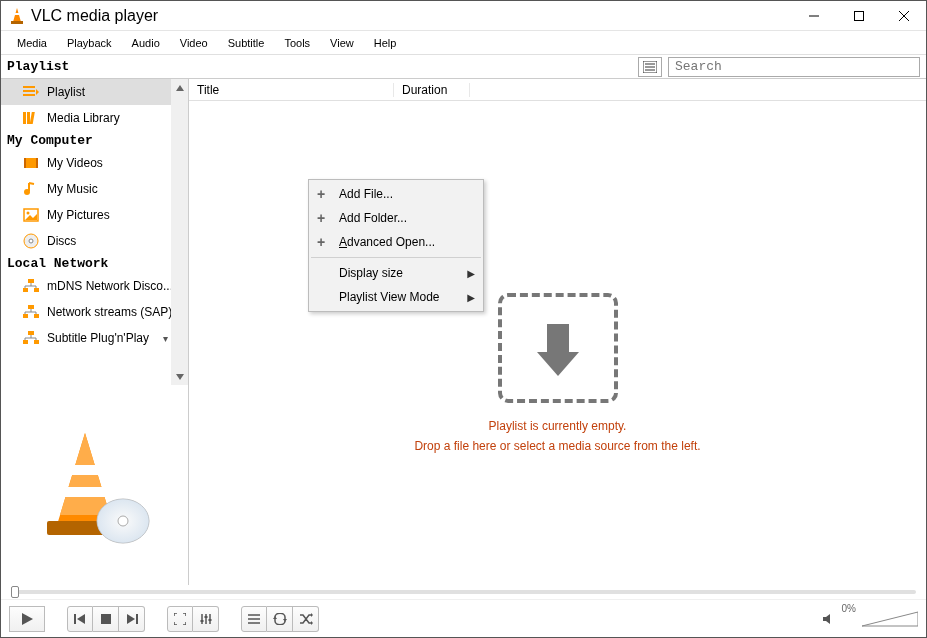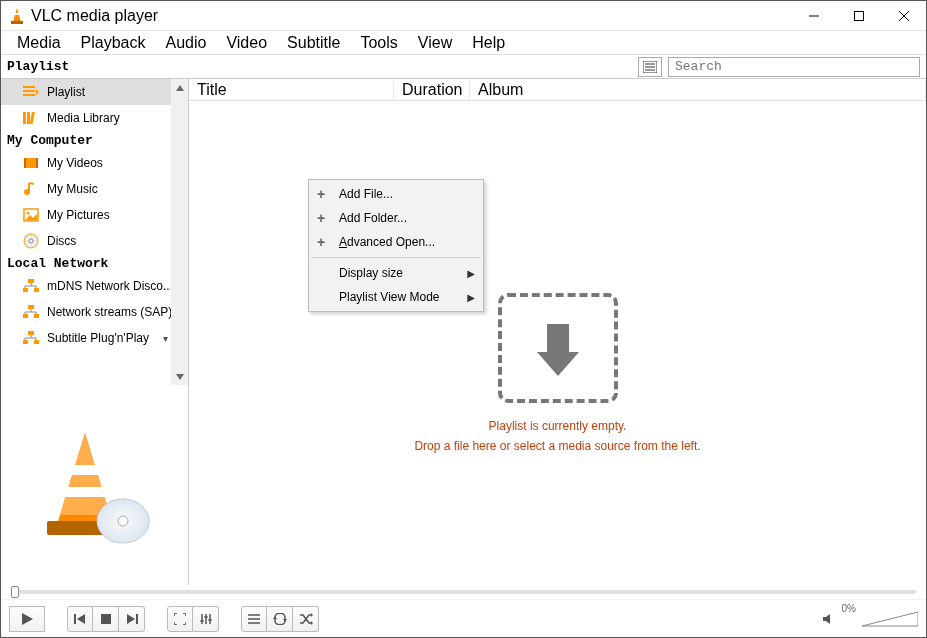--- a/index.html
+++ b/index.html
@@ -4,41 +4,41 @@
 <style>
 * { box-sizing: border-box; margin: 0; padding: 0; }
 body { font-family: "Segoe UI", Tahoma, sans-serif; font-size: 12px; background: #fff; width: 927px; height: 638px; border: 1px solid #555; display: flex; flex-direction: column; overflow: hidden; }
 .titlebar { height: 30px; display: flex; align-items: center; padding: 0 0 0 8px; border-bottom: 1px solid #e5e5e5; }
 .titlebar .app-icon { width: 16px; height: 18px; margin-right: 6px; }
 .titlebar .title { flex: 1; font-size: 16px; color: #000; }
 .win-controls { display: flex; }
 .win-btn { width: 45px; height: 29px; display: flex; align-items: center; justify-content: center; cursor: pointer; }
 .win-btn svg { display: block; }
 .menubar { height: 24px; display: flex; align-items: center; padding: 0 8px; gap: 4px; border-bottom: 1px solid #e0e0e0; }
-.menu-item { padding: 17px 8px; cursor: pointer; font-size: 16px; }
+.menu-item { padding: 17px 8px; cursor: pointer; font-size: 11px; }
 .topstrip { height: 24px; display: flex; align-items: center; border-bottom: 1px solid #ccc; }
 .topstrip .pl-label { width: 188px; padding-left: 6px; font-family: "Courier New", monospace; font-weight: bold; font-size: 13px; }
 .topstrip .spacer { flex: 1; }
 .topstrip .view-toggle { width: 24px; height: 20px; border: 1px solid #aaa; margin-right: 6px; display: flex; align-items: center; justify-content: center; cursor: pointer; }
 .topstrip .search { width: 252px; height: 20px; border: 1px solid #aaa; margin-right: 6px; font-family: "Courier New", monospace; font-size: 13px; color: #888; padding: 0 6px; outline: none; }
 .midrow { flex: 1; display: flex; min-height: 0; position: relative; }
 .sidebar { width: 188px; border-right: 1px solid #ccc; display: flex; flex-direction: column; overflow: hidden; }
 .sidebar-list { flex: 0 0 auto; overflow: hidden; position: relative; }
 .sidebar-scroll { position: absolute; right: 0; top: 0; width: 17px; height: 100%; background: #f0f0f0; display: flex; flex-direction: column; }
 .sidebar-scroll .arrow { height: 17px; display: flex; align-items: center; justify-content: center; }
 .side-section { font-family: "Courier New", monospace; font-weight: bold; font-size: 13px; padding: 2px 6px; }
 .side-item { height: 26px; display: flex; align-items: center; padding-left: 22px; gap: 8px; cursor: pointer; position: relative; }
 .side-item.selected { background: #dedede; }
 .side-item .si-icon { width: 16px; height: 16px; display: flex; align-items: center; justify-content: center; }
 .side-item .si-expand { position: absolute; right: 20px; font-size: 10px; color: #555; }
 .cover-area { flex: 1; display: flex; align-items: center; justify-content: center; border-top: 0; }
 .cover-art { width: 120px; height: 120px; position: relative; }
 .main { flex: 1; display: flex; flex-direction: column; border-right: 0; position:relative; }
 .col-header { height: 22px; display: flex; align-items: center; border-bottom: 1px solid #e0e0e0; }
-.col-header .col { padding: 0 8px; border-right: 1px solid #e8e8e8; font-size: 16px; }
+.col-header .col { padding: 0 8px; border-right: 1px solid #e8e8e8; font-size: 12px; }
 .col-title { width: 205px; } .col-dur { width: 76px; } .col-album { flex: 1; }
 .empty-area { flex: 1; display: flex; flex-direction: column; align-items: center; justify-content: center; gap: 6px; color: #333; position:relative; }
 .empty-drop { width: 120px; height: 110px; border: 4px dashed #777; border-radius: 10px; display: flex; align-items: center; justify-content: center; margin-bottom: 10px; margin-top:60px;}
 .empty-text { font-size: 12px; text-align: center; color: #c2410c; }
 .ctxmenu { position: absolute; left: 307px; top: 100px; width: 176px; background: #f2f2f2; border: 1px solid #bcbcbc; box-shadow: 2px 2px 4px rgba(0,0,0,0.2); z-index: 50; padding: 2px 0; }
 .ctx-item { height: 24px; display: flex; align-items: center; padding: 0 10px 0 30px; cursor: pointer; position: relative; font-size: 12px; }
 .ctx-item .plus { position: absolute; left: 8px; font-weight: bold; color: #666; font-size: 14px; }
 .ctx-item .arrowr { position: absolute; right: 8px; font-size: 10px; color: #333; }
 .ctx-sep { height: 1px; background: #d0d0d0; margin: 3px 2px; }
 .seekrow { height: 14px; display: flex; align-items: center; padding: 0 10px; position:relative;}
@@ -260,21 +260,20 @@
             </defs>
         </svg>
       </div>
     </div>
   </div>
 
   <div class="main">
     <div class="col-header">
       <div class="col col-title">Title</div>
       <div class="col col-dur">Duration</div>
-      <div class="col col-album">Album</div>
     </div>
     <div class="empty-area">
       <div class="empty-drop">
         <svg width="54" height="60">
             <rect x="16" y="6" width="22" height="28" fill="#777"></rect>
             <polygon points="6,34 48,34 27,58" fill="#777"></polygon>
           </svg>
       </div>
       <div class="empty-text">Playlist is currently empty.</div>
       <div class="empty-text">Drop a file here or select a media source from the left.</div>

